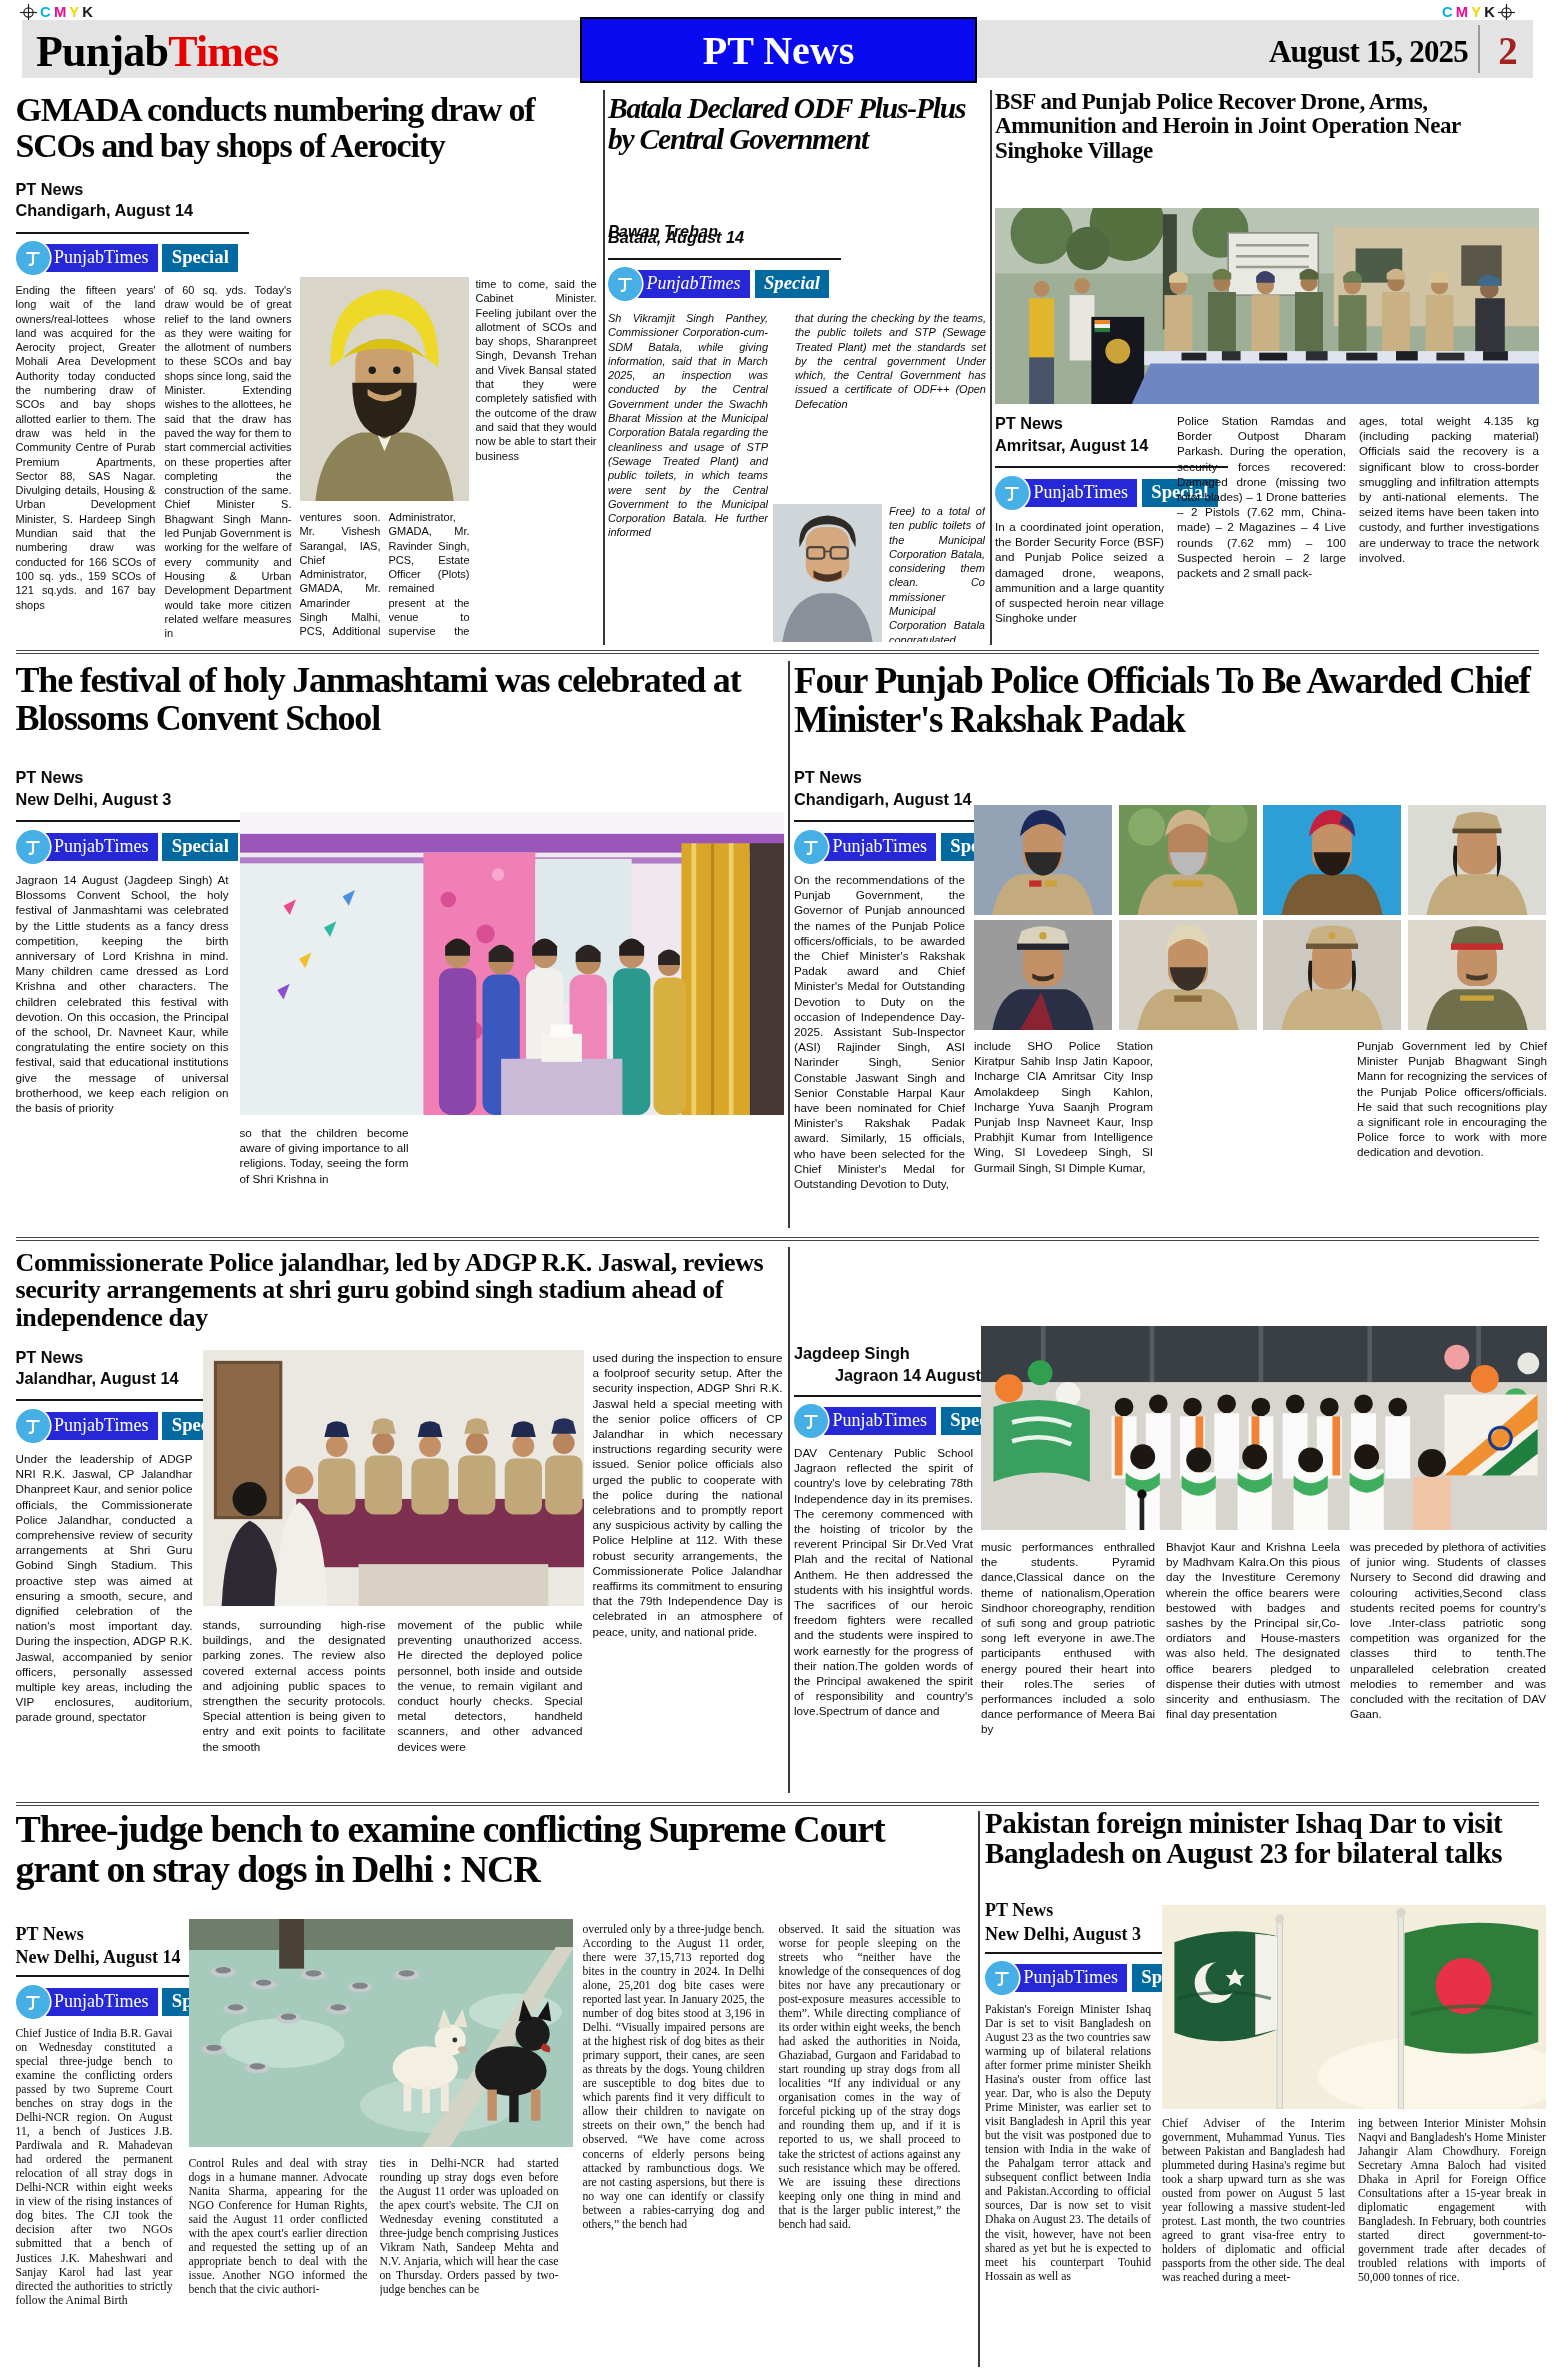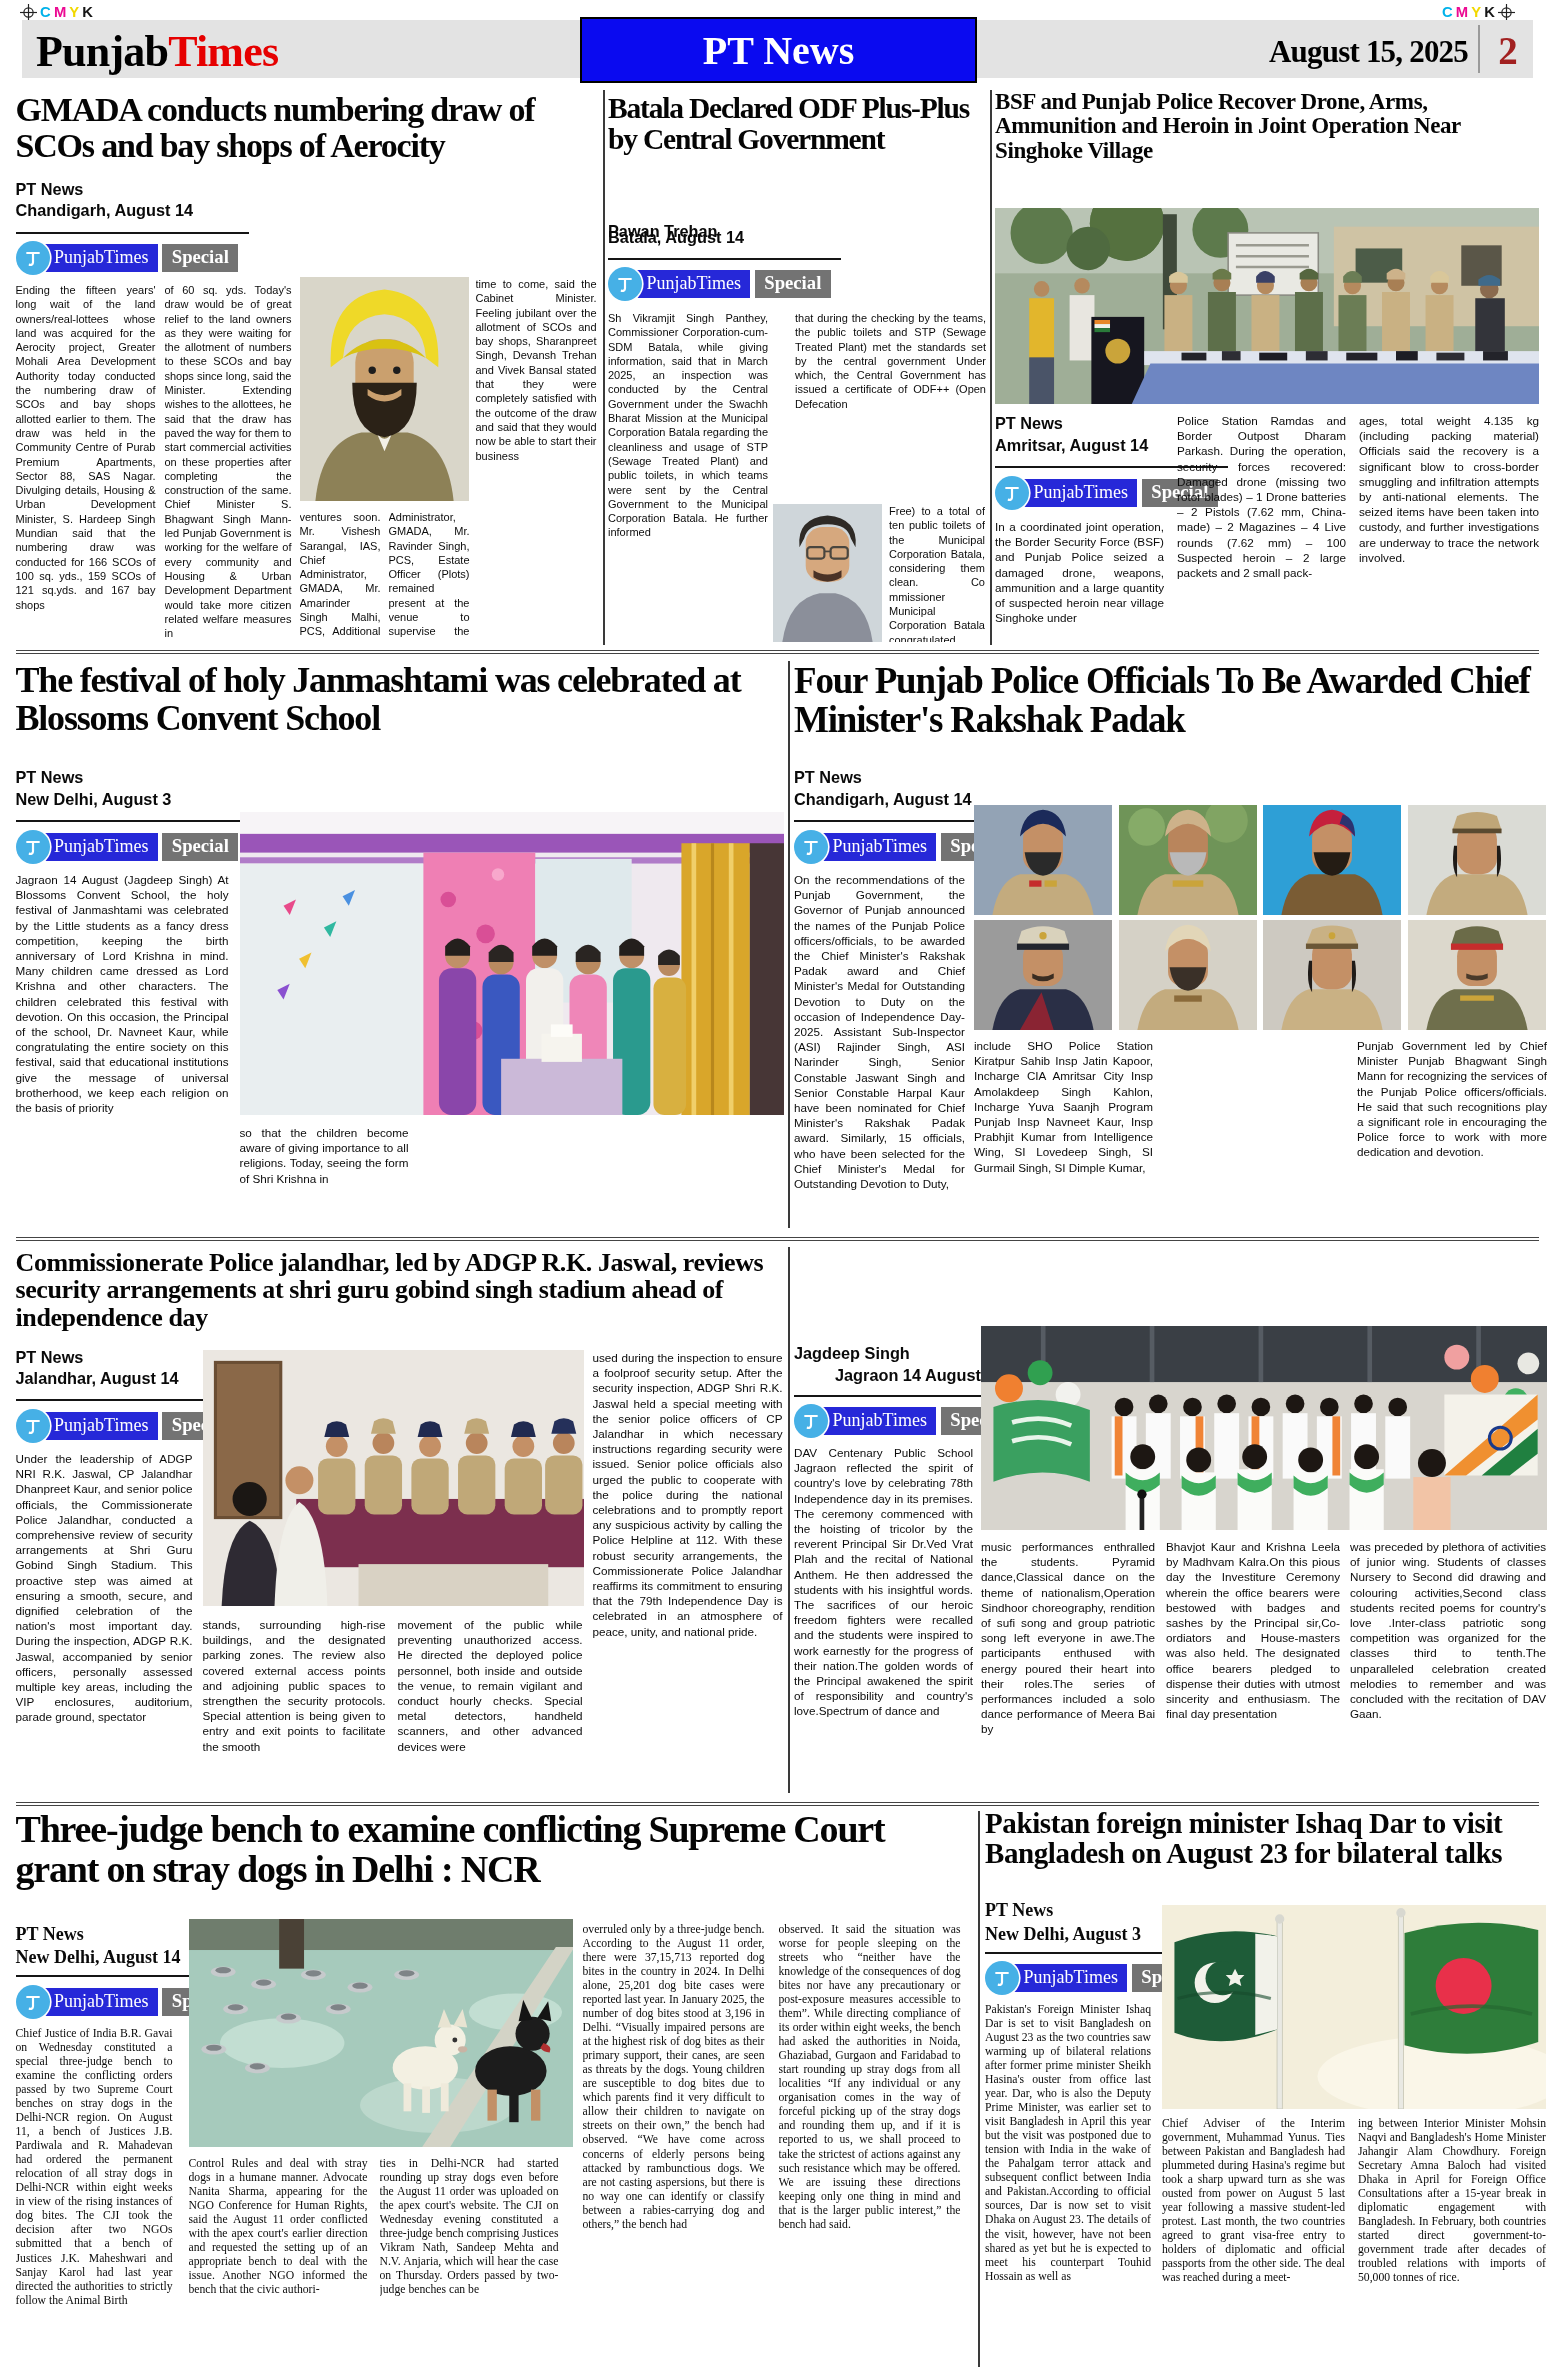--- a/index.html
+++ b/index.html
@@ -24,21 +24,21 @@
   .by{position:absolute;font-weight:bold;font-size:16.3px;line-height:1.3;color:#0a0a0a;}
   .byserif{font-family:"Liberation Serif",serif;font-size:18px;}
   .byrule{position:absolute;border-top:2.3px solid #151515;}
   .txt{position:absolute;overflow:hidden;text-align:justify;}
   .sans{font-size:11px;line-height:1.3;color:#0b0b0b;}
   .bserif{font-family:"Liberation Serif",serif;font-size:11.7px;line-height:1.2;color:#0b0b0b;}
   
   .badge{position:absolute;display:flex;align-items:center;height:34px;}
   .blogo{width:34px;height:34px;border-radius:50%;background:#46b0e6;display:flex;align-items:center;justify-content:center;flex:0 0 34px;z-index:2;box-shadow:0 0 0 1.6px #ffffff;}
   .bblue{background:#2628d8;color:#fff;font-family:"Liberation Serif",serif;font-size:18px;padding:3.1px 9.3px 4.7px 12.4px;margin-left:-7.8px;white-space:nowrap;}
-  .bred{background:#737373;color:#fff;font-family:"Liberation Serif",serif;font-weight:bold;font-size:18.7px;padding:2.3px 9.3px 3.9px;margin-left:4.7px;white-space:nowrap;}
+  .bred{background:#0369a1;color:#fff;font-family:"Liberation Serif",serif;font-weight:bold;font-size:18.7px;padding:2.3px 9.3px 3.9px;margin-left:4.7px;white-space:nowrap;}
   .ph{position:absolute;overflow:hidden;background:#d8d8d8;}
   .ph svg{display:block;width:100%;height:100%;}
 </style>
 </head>
 <body>
 
 <div class="page">
 
   <div class="cmyk" style="left:20px;">
     <svg width="17" height="17" viewBox="0 0 22 22">
@@ -109,21 +109,21 @@
           <circle cx="63" cy="60" r="2.4" fill="#1d1d1d"></circle>
         <path d="M20 58 Q18 12 55 8 Q92 12 90 58 L82 52 Q80 26 55 24 Q30 26 28 52 Z" fill="#efd928"></path>
         <path d="M28 52 Q40 40 55 40 Q70 40 82 52 Q70 46 55 46 Q40 46 28 52Z" fill="#d9c212"></path>
       </svg>
     </div>
     <div class="txt sans" style="left:460px;top:190px;width:121px;height:365px;">time to come, said the Cabinet Minister. Feeling jubilant over the allotment of SCOs and bay shops, Sharanpreet Singh, Devansh Trehan and Vivek Bansal stated that they were completely satisfied with the outcome of the draw and said that they would now be able to start their business</div>
     <div class="txt sans" style="left:284px;top:423px;width:81px;height:132px;">ventures soon. Mr. Vishesh Sarangal, IAS, Chief Administrator, GMADA, Mr. Amarinder Singh Malhi, PCS, Additional Chief</div>
     <div class="txt sans" style="left:373px;top:423px;width:81px;height:132px;">Administrator, GMADA, Mr. Ravinder Singh, PCS, Estate Officer (Plots) remained present at the venue to supervise the proceedings of the draw.</div>
   </div>
 
-  <div class="art" style="left:608px;top:87px;width:378px;height:560px;">
+  <div class="art" style="left:608px;top:87px;width:378px;height:560px;font-style:italic;">
     <div class="hl" style="left:0;top:6.2px;width:378px;font-size:29.5px;">Batala Declared ODF Plus-Plus by Central Government</div>
     <div class="by" style="left:0;top:134px;">Pawan Trehan</div>
     <div class="by" style="left:0;top:140px;">Batala, August 14</div>
     <div class="byrule" style="left:0;top:171px;width:233px;"></div>
     <div class="badge" style="left:0;top:180px;">
       <span class="blogo">
           <svg width="20" height="20" viewBox="0 0 24 24">
             <path d="M4 6 h16 M12 6 v11 q0 4 -5 3" stroke="#fff" stroke-width="2.6" fill="none"></path>
           </svg>
         </span>

